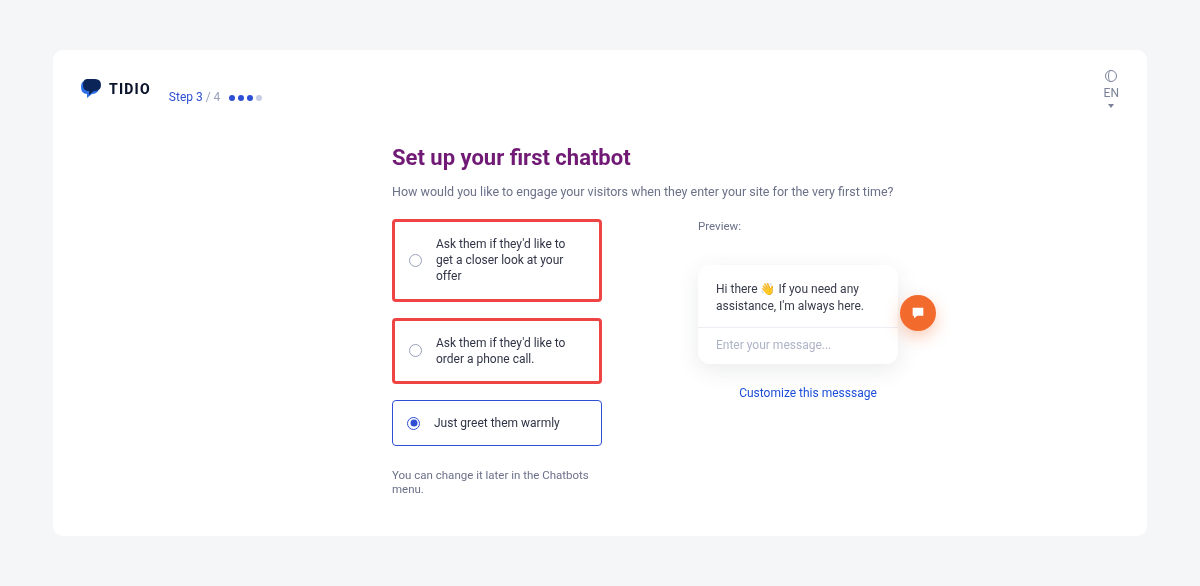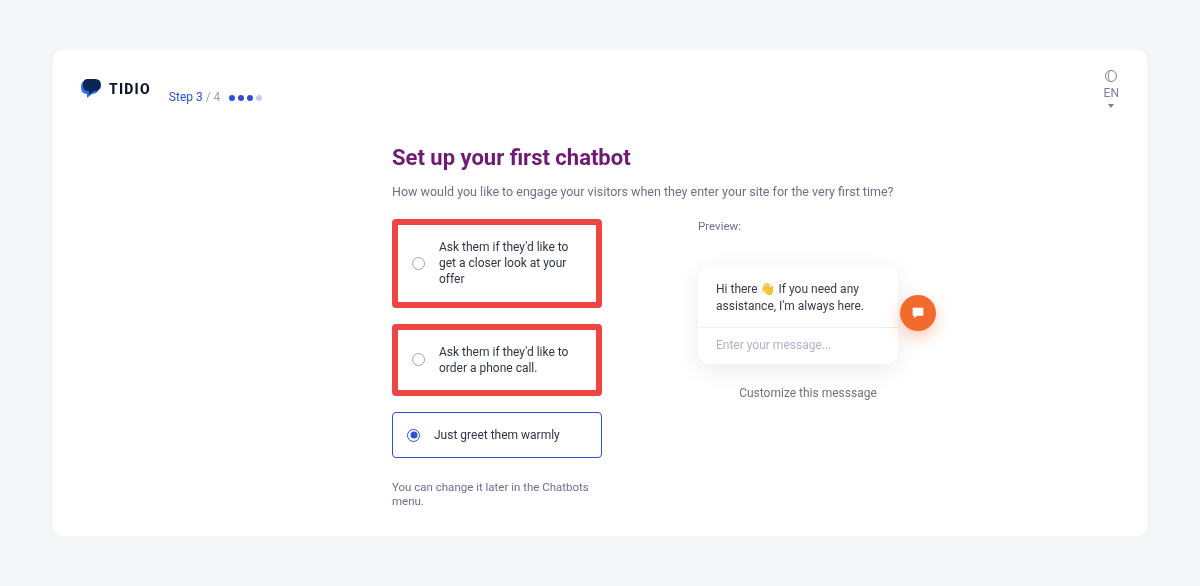--- a/index.html
+++ b/index.html
@@ -119,21 +119,21 @@
       font-size: 12.5px;
       margin-bottom: 20px;
     }
     .columns {
       display: flex;
     }
     .options {
       width: 210px;
     }
     .option {
-      border: 6px solid #ef4444;
+      border: 3px solid #ef4444;
       border-radius: 4px;
       padding: 14px 14px;
       display: flex;
       align-items: center;
       gap: 14px;
       margin-bottom: 16px;
       cursor: pointer;
       background: #fff;
     }
     .option.selected {
@@ -217,21 +217,21 @@
       box-shadow: 0 6px 16px rgba(243,106,45,0.35);
       display: flex;
       align-items: center;
       justify-content: center;
     }
     .customize {
       text-align: center;
       margin-top: 18px;
     }
     .customize a {
-      color: #737373;
+      color: #1d4ed8;
       font-size: 12px;
       text-decoration: none;
       cursor: pointer;
     }
   </style>
 </head>
 <body>
 
 <div class="card">
   <div class="header">

